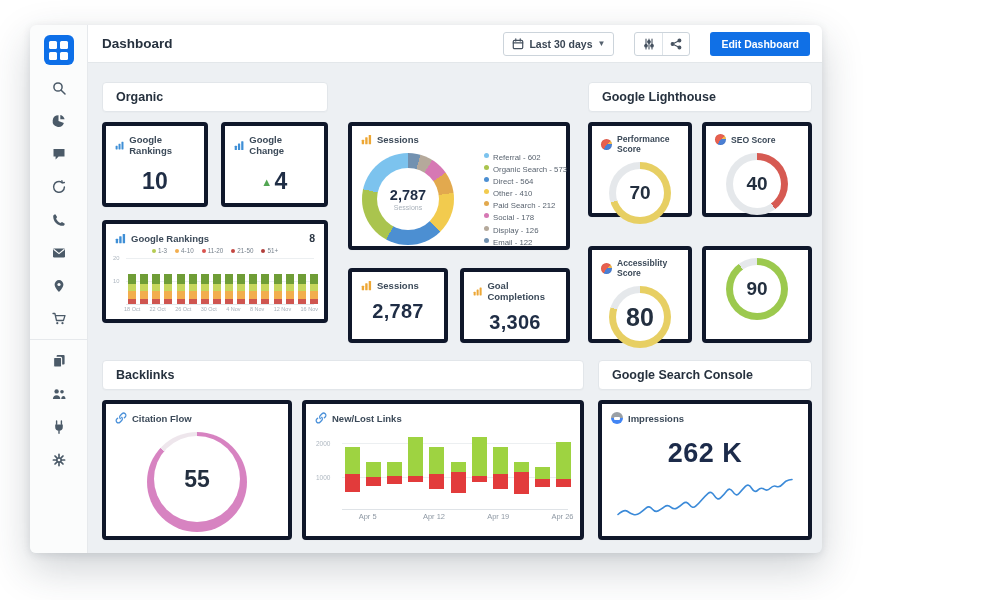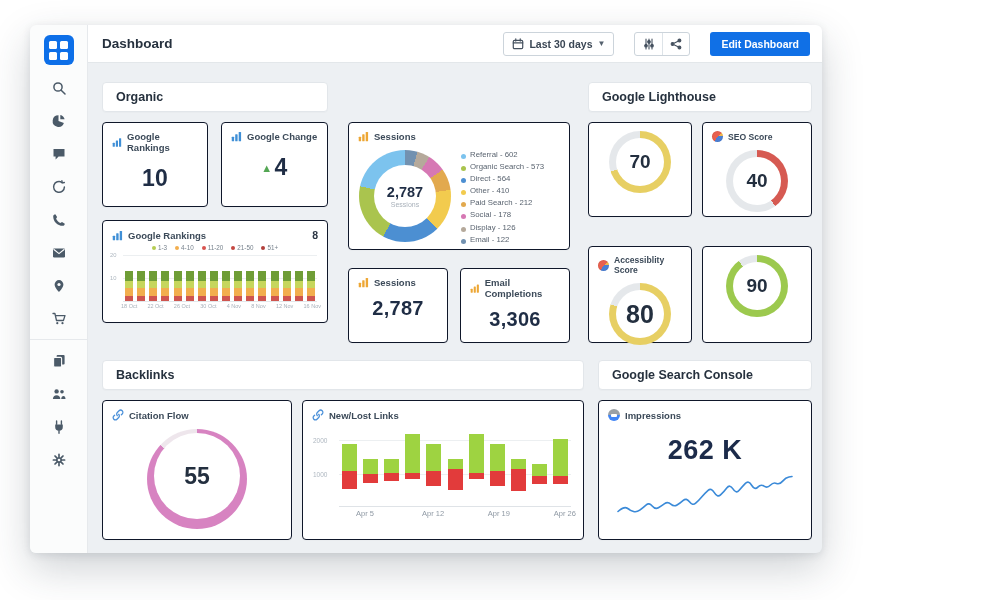--- a/index.html
+++ b/index.html
@@ -27,42 +27,42 @@
   .btn-seg { display:flex; border:1px solid #ccd4db; border-radius:3px; overflow:hidden; height:24px; background:#fff; }
   .btn-seg .seg { width:27px; display:flex; align-items:center; justify-content:center; cursor:pointer; }
   .btn-seg .seg + .seg { border-left:1px solid #dde3e8; }
   .btn-edit { height:24px; padding:0 11px; background:#1070e6; border:none; border-radius:3px; color:#fff;
               font-size:10.5px; font-weight:700; cursor:pointer; font-family:"Liberation Sans",sans-serif; }
   
   .content { position:absolute; left:14px; top:57px; width:710px; height:462px; }
   .abs { position:absolute; }
   .sec { background:#fff; border:1px solid #e2e6ea; border-radius:4px; height:30px; line-height:28px;
          padding-left:13px; font-size:12.5px; font-weight:700; color:#26313e; box-shadow:0 1px 1px rgba(0,0,0,.02); }
-  .card { background:#fff; border:1px solid #0f172a; border-radius:4px; box-shadow:0 1px 1px rgba(0,0,0,.02); }
+  .card { background:#fff; border:4px solid #0f172a; border-radius:4px; box-shadow:0 1px 1px rgba(0,0,0,.02); }
   .w-head { display:flex; align-items:center; gap:5px; padding:8px 9px 0 9px; font-size:9.5px; font-weight:700; color:#3c4a59; }
   .w-head .badge { margin-left:auto; font-size:10.5px; font-weight:700; color:#2b3644; }
   .stat-val { text-align:center; font-size:23px; font-weight:700; color:#1f2d45; margin-top:12px; letter-spacing:.3px; }
   .up-arrow { color:#53a653; font-size:11px; vertical-align:3px; margin-right:2px; }
   
   .rk-legend { display:flex; justify-content:center; gap:8px; margin-top:3px; font-size:6.3px; color:#77828d; }
   .rk-legend i { display:inline-block; width:4px; height:4px; border-radius:50%; margin-right:2px; }
   .rk-plot { position:relative; margin:4px 10px 0 20px; height:46px; }
   .gridline { position:absolute; left:0; right:0; height:1px; background:#eceff1; }
   .gridlabel { position:absolute; left:-13px; font-size:5.8px; color:#aeb7c0; transform:translateY(-50%); }
   .rk-bar { position:absolute; bottom:0; width:8px; display:flex; flex-direction:column-reverse; }
   .rk-xaxis { display:flex; justify-content:space-between; margin:2px 6px 0 18px; font-size:5.5px; color:#a7b0ba; }
   
   .donut-wrap { display:flex; padding:6px 8px 0 10px; }
   .donut { position:relative; width:92px; height:92px; border-radius:50%; flex:0 0 auto; margin-top:2px; }
   .donut-hole { position:absolute; left:15px; top:15px; width:62px; height:62px; background:#fff; border-radius:50%;
                 display:flex; flex-direction:column; align-items:center; justify-content:center; }
   .donut-hole b { font-size:14.5px; color:#1f2d45; }
   .donut-hole span { font-size:7px; color:#a9b1ba; margin-top:1px; }
   .donut-legend { margin-left:10px; margin-top:2px; display:flex; flex-direction:column; gap:3.1px; }
-  .dl-row { display:flex; align-items:flex-end; font-size:7.8px; color:#5a6470; white-space:nowrap; }
+  .dl-row { display:flex; align-items:flex-start; font-size:7.8px; color:#5a6470; white-space:nowrap;margin-left:20px; }
   .dl-row i { width:5px; height:5px; border-radius:50%; margin-right:4px; flex:0 0 auto; }
   
   .gauge { position:relative; border-radius:50%; margin:8px auto 0; }
   .gauge-inner { position:absolute; background:#fff; border-radius:50%; display:flex; align-items:center; justify-content:center;
                  font-weight:700; color:#232f3f; }
   
   .nl-legend { display:flex; justify-content:center; gap:22px; font-size:8.5px; color:#4a5563; margin-top:2px; }
   .nl-legend i { display:inline-block; width:6px; height:6px; border-radius:50%; margin-right:4px; }
   .nl-plot { position:relative; margin:6px 12px 0 36px; height:80px; border-bottom:1px solid #dfe3e7; }
   .nl-bar { position:absolute; }
@@ -404,26 +404,30 @@
         </div>
         <div class="stat-val" style="font-size:20px;margin-top:9px">2,787</div>
       </div>
       <div class="card abs" style="left:358px;top:186px;width:110px;height:75px">
         <div class="w-head">
           <svg width="11" height="11" viewBox="0 0 12 12">
                 <rect x="0.8" y="6.2" width="2.6" height="5" rx="0.6" fill="#eda735"></rect>
                 <rect x="4.6" y="3.6" width="2.6" height="7.6" rx="0.6" fill="#eda735"></rect>
                 <rect x="8.4" y="1" width="2.6" height="10.2" rx="0.6" fill="#eda735"></rect>
               </svg>
-          <span>Email Completions</span>
+          <span>Goal Completions</span>
         </div>
         <div class="stat-val" style="font-size:20px;margin-top:9px">3,306</div>
       </div>
 
       <div class="card abs" style="left:486px;top:40px;width:104px;height:95px">
+        <div class="w-head">
+              <span class="lh-icon"></span>
+          <span style="font-size:8.6px">Performance Score</span>
+            </div>
         <div class="gauge" style="width: 62px; height: 62px; background: conic-gradient(rgb(231, 207, 99) 0deg, rgb(231, 207, 99) 70%, rgb(229, 232, 235) 70%, rgb(229, 232, 235) 100%);">
               <div class="gauge-inner" style="top: 7px; left: 7px; height: 48px; width: 48px; font-size: 19px;">70</div>
             </div>
       </div>
       <div class="card abs" style="left:600px;top:40px;width:110px;height:95px">
         <div class="w-head">
               <span class="lh-icon"></span>
           <span style="font-size:8.6px">SEO Score</span>
             </div>
         <div class="gauge" style="width: 62px; height: 62px; background: conic-gradient(rgb(214, 90, 82) 0deg, rgb(214, 90, 82) 40%, rgb(229, 232, 235) 40%, rgb(229, 232, 235) 100%);">

